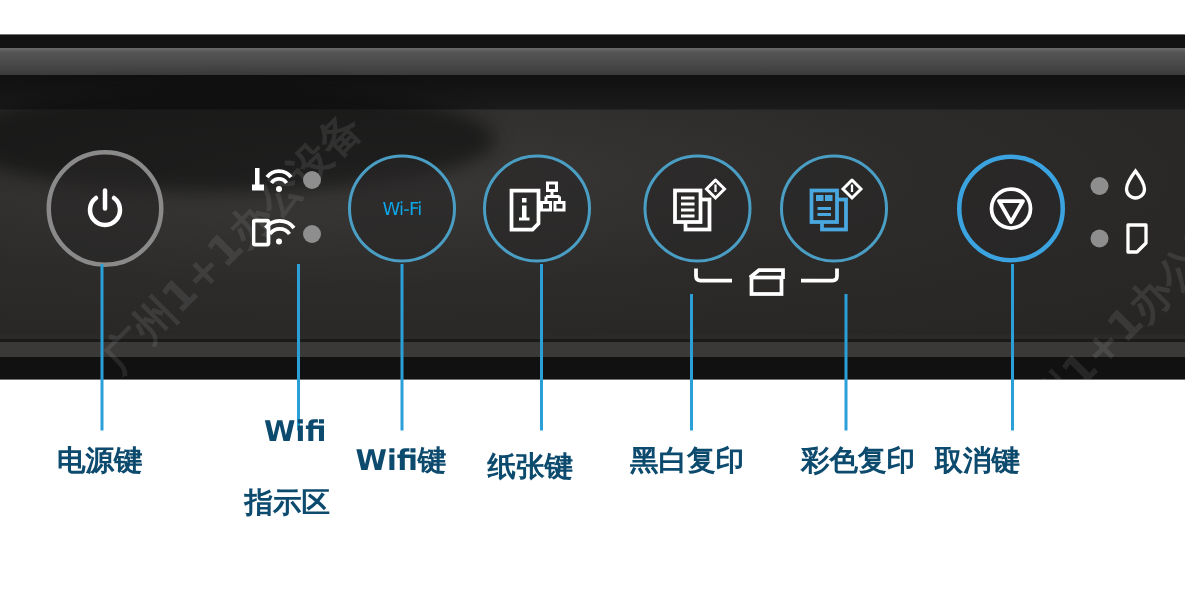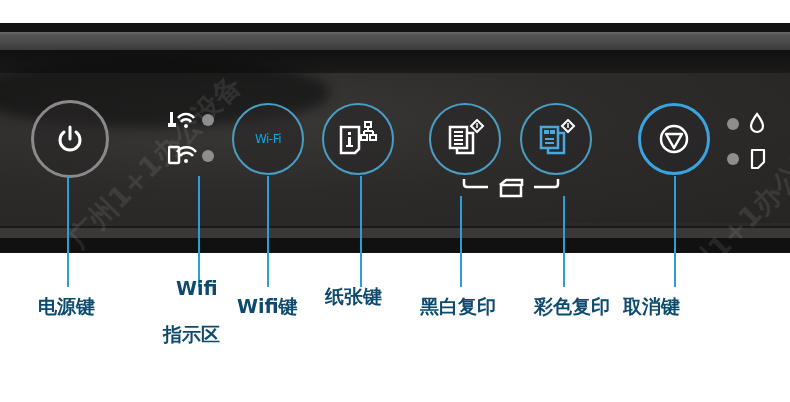--- a/index.html
+++ b/index.html
@@ -192,16 +192,16 @@
 <div class="leader" style="left:267px; top:176px; height:111px;"></div>
 <div class="leader" style="left:360px; top:176px; height:111px;"></div>
 <div class="leader" style="left:460px; top:196px; height:91px;"></div>
 <div class="leader" style="left:563px; top:196px; height:91px;"></div>
 <div class="leader" style="left:674px; top:176px; height:111px;"></div>
 
 <div class="label" style="left:38px; top:294px;">电源键</div>
 <div class="label" style="left:176px; top:277px;">Wifi</div>
 <div class="label" style="left:163px; top:322px;">指示区</div>
 <div class="label" style="left:237px; top:294px;text-align:center;">Wifi键</div>
-<div class="label" style="left:325px; top:284px;font-family:Liberation Mono, monospace;">纸张键</div>
+<div class="label" style="left:325px; top:298px;font-family:Liberation Mono, monospace;">纸张键</div>
 <div class="label" style="left:420px; top:294px;font-family:Liberation Serif, serif;">黑白复印</div>
 <div class="label" style="left:534px; top:294px;">彩色复印</div>
 <div class="label" style="left:623px; top:294px;">取消键</div>
 
 </body></html>

